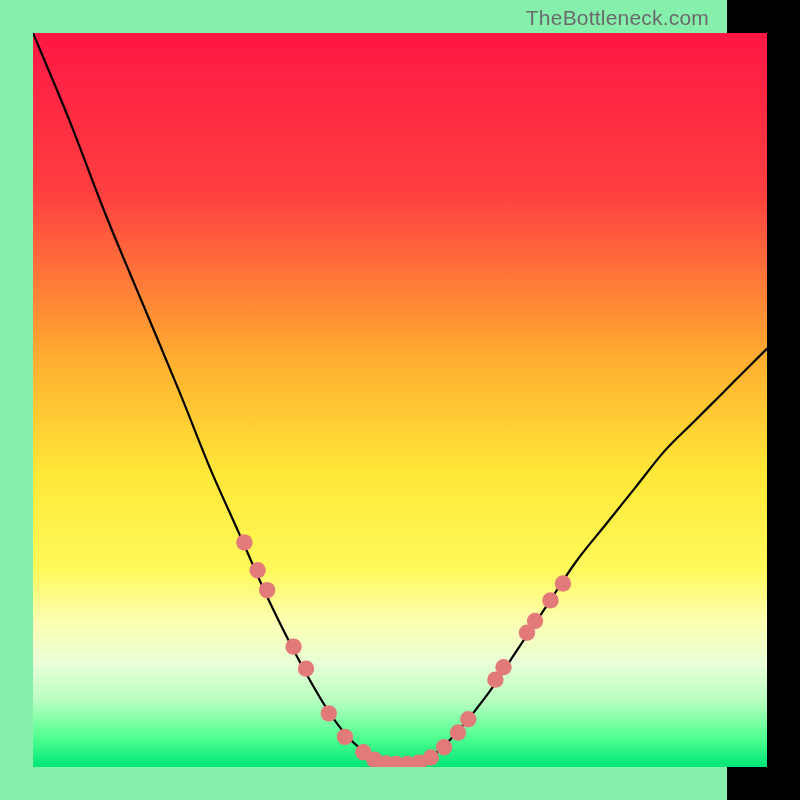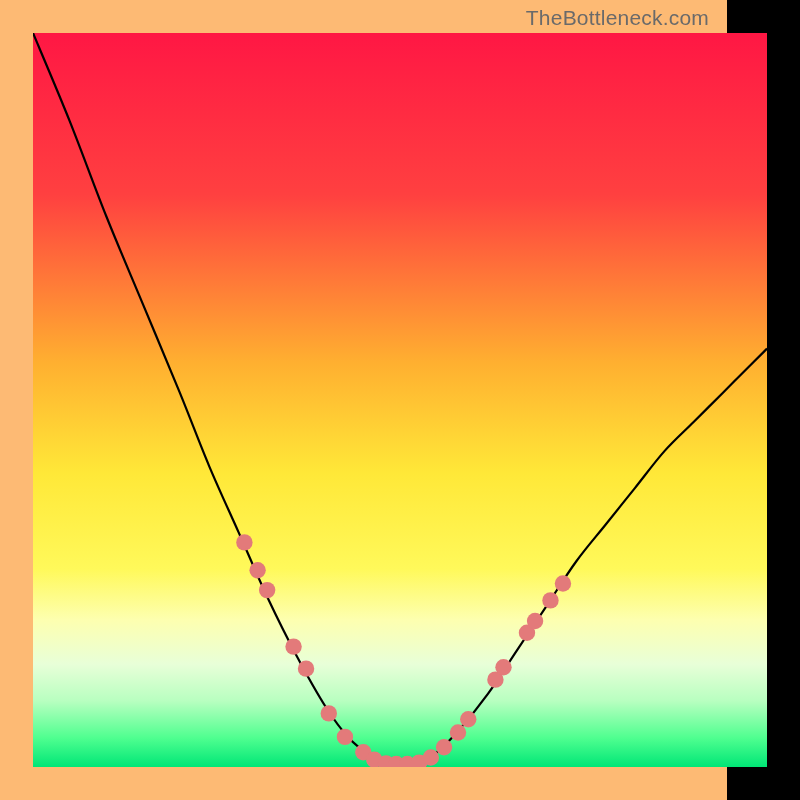--- a/index.html
+++ b/index.html
@@ -7,21 +7,21 @@
     padding: 0;
     background: #000;
     width: 800px;
     height: 800px;
     overflow: hidden;
     font-family: Arial, sans-serif;
   }
   .container {
     width: 727px;
     height: 800px;
-    background: #fdba74;
+    background: #86efac;
     position: relative;
   }
   .watermark {
     position: absolute;
     top: 6px;
     right: 18px;
     color: #6a6a6a;
     font-size: 21px;
     font-weight: 500;
     letter-spacing: 0.2px;

